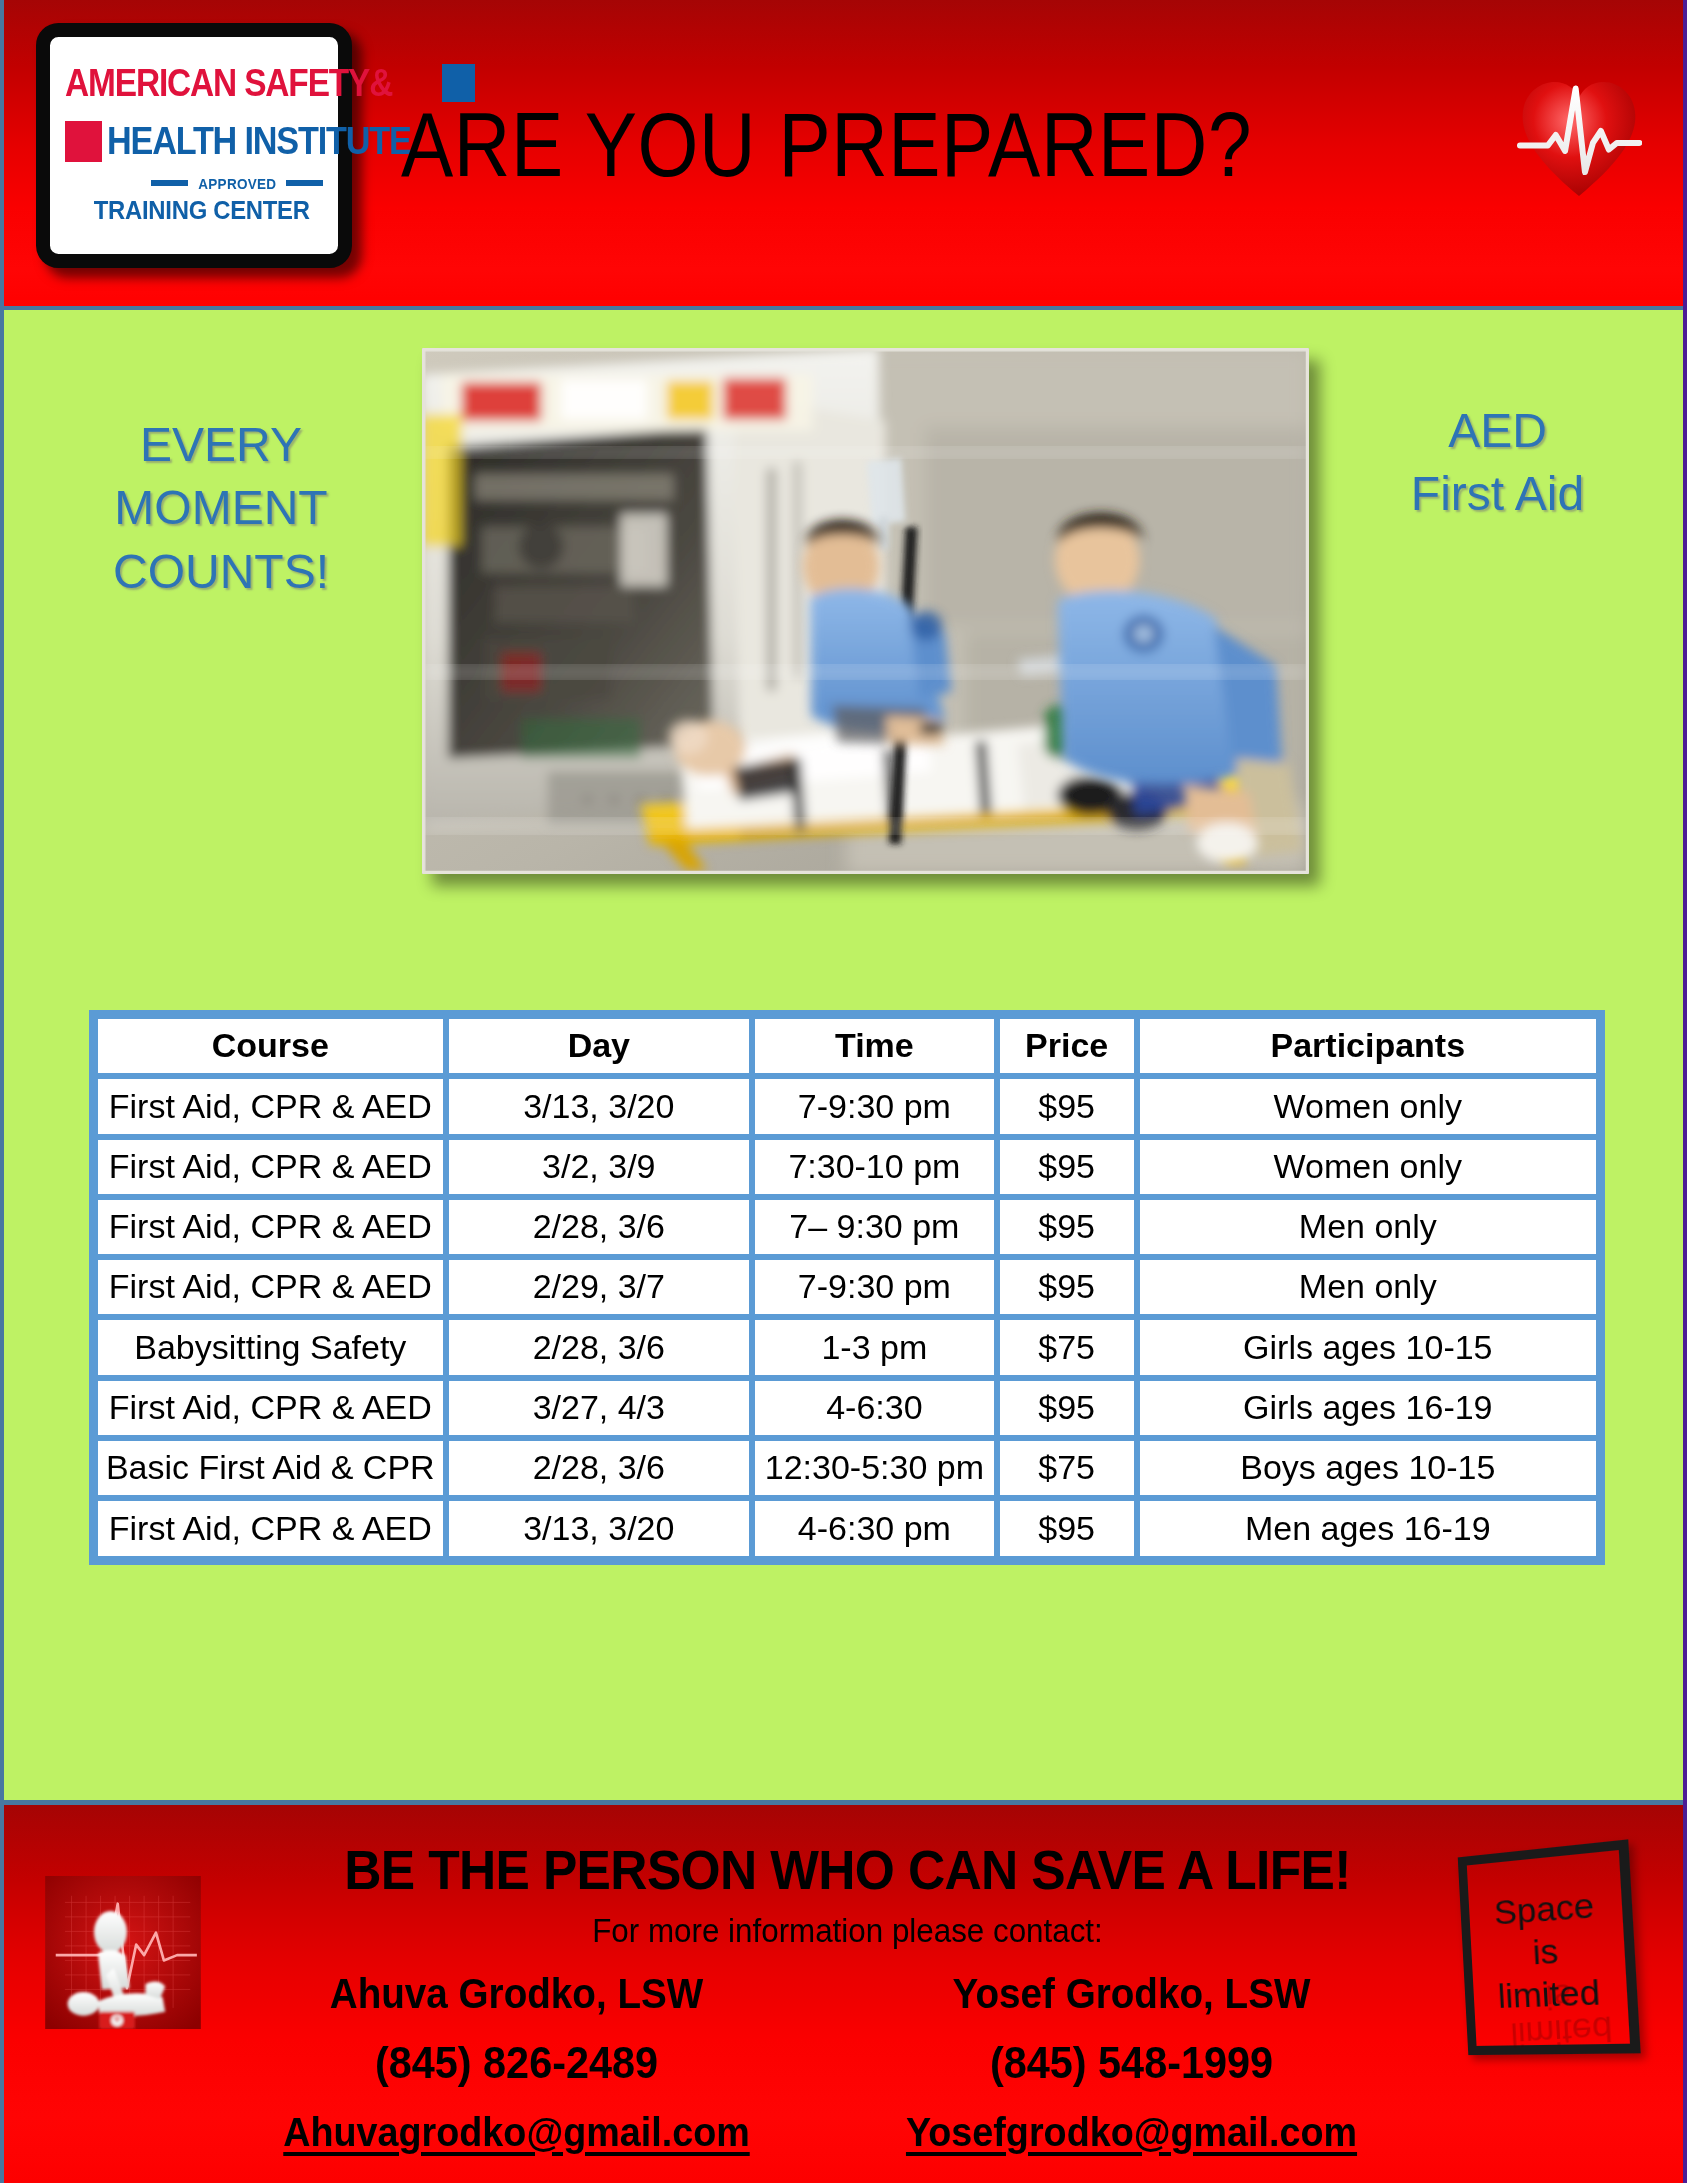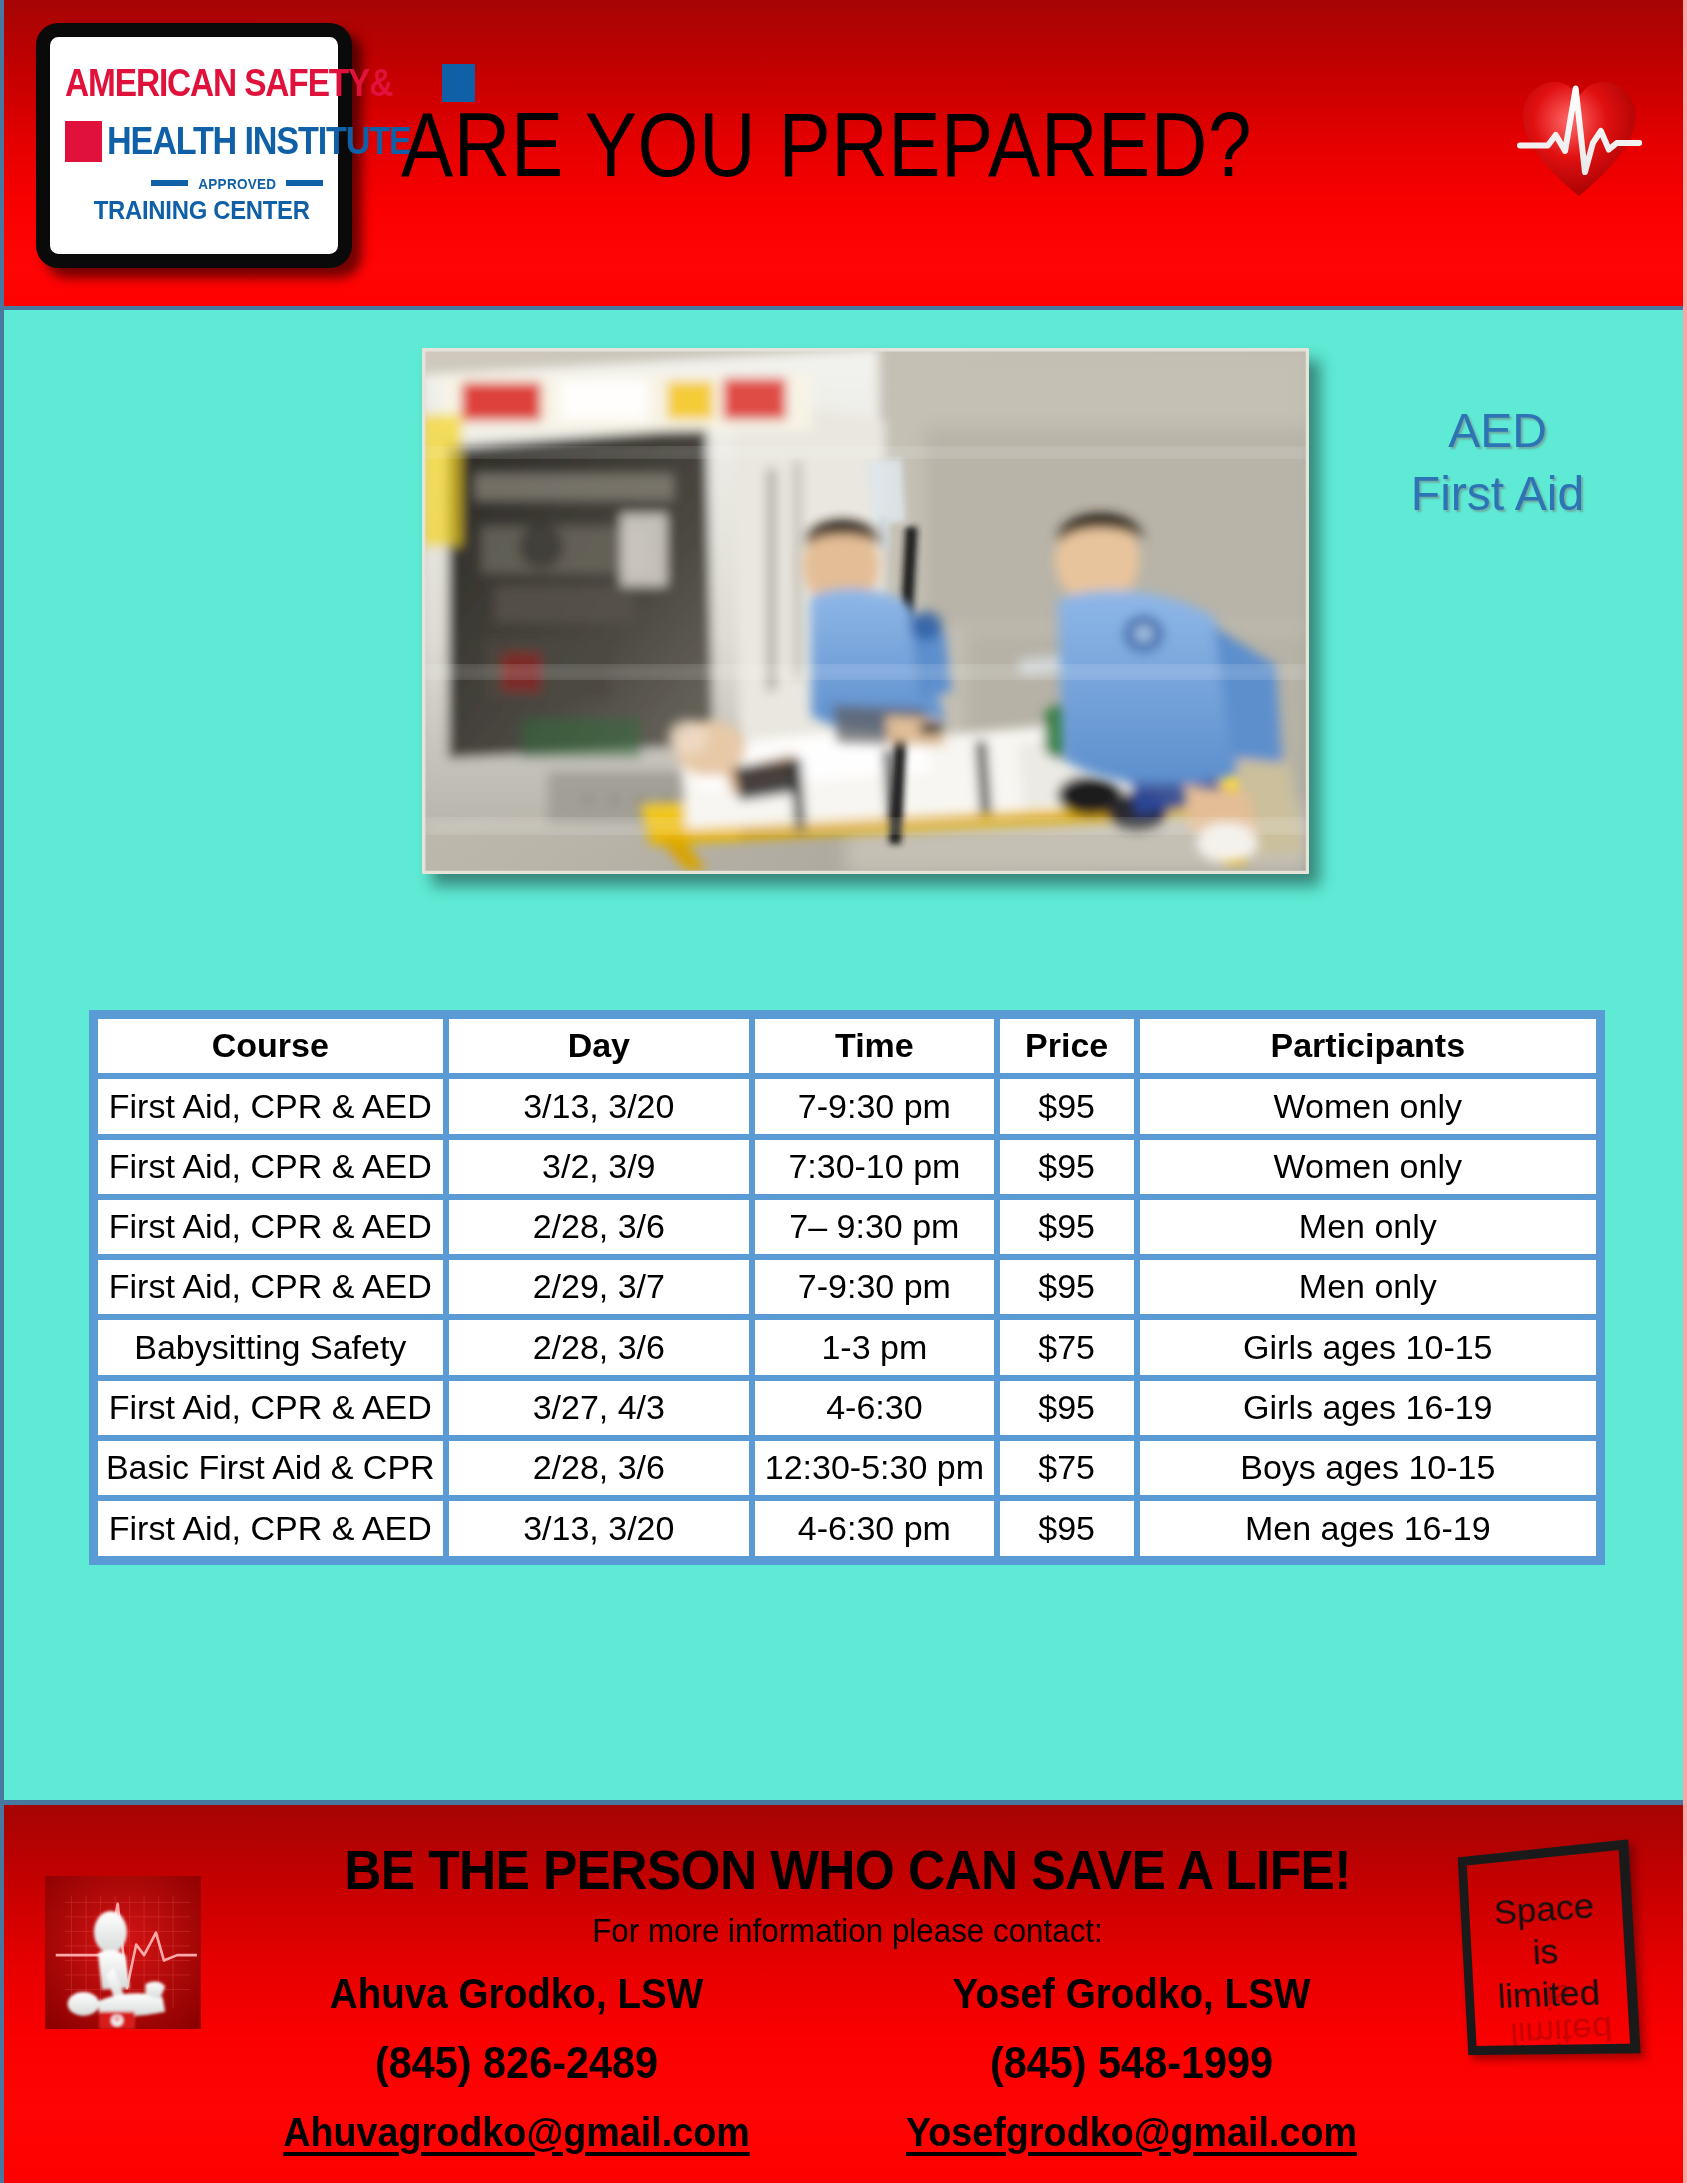--- a/index.html
+++ b/index.html
@@ -11,23 +11,23 @@
     background: #ffffff;
     font-family: "Liberation Sans", sans-serif;
     overflow: hidden;
   }
 
   
   .page {
     position: relative;
     width: 1687px;
     height: 2183px;
-    background: #5eead4;
+    background: #bef264;
     border-left: 4px solid #4878a0;
-    border-right: 4px solid #fca5a5;
+    border-right: 4px solid #4c1d95;
     overflow: hidden;
   }
 
   
   .top-banner {
     position: absolute;
     left: 0;
     top: 0;
     width: 1687px;
     height: 310px;
@@ -392,20 +392,25 @@
           </linearGradient>
         </defs>
         <path d="M95 196 C 40 150, 10 112, 10 76 C 10 44, 34 24, 58 24 C 76 24, 89 34, 95 48 C 101 34, 114 24, 132 24 C 156 24, 180 44, 180 76 C 180 112, 150 150, 95 196 Z" fill="url(#hgrad)"></path>
         <path d="M6 120 L 48 120 L 60 104 L 74 128 L 90 34 L 104 160 L 116 116 L 128 98 L 140 126 L 152 116 L 186 116" fill="none" stroke="url(#ekgg)" stroke-width="9" stroke-linecap="round" stroke-linejoin="round"></path>
       </svg>
     </div>
   </div>
 
   <div class="body-area">
 
+    <div class="side-text side-left">
+      <div>EVERY</div>
+      <div>MOMENT</div>
+      <div>COUNTS!</div>
+    </div>
 
     <div class="side-text side-right">
       <div>AED</div>
       <div>First Aid</div>
     </div>
 
     <div class="photo-frame">
       <svg viewBox="0 0 1340 795" preserveAspectRatio="none" xmlns="http://www.w3.org/2000/svg">
         <defs>
           <filter id="blurBig">

